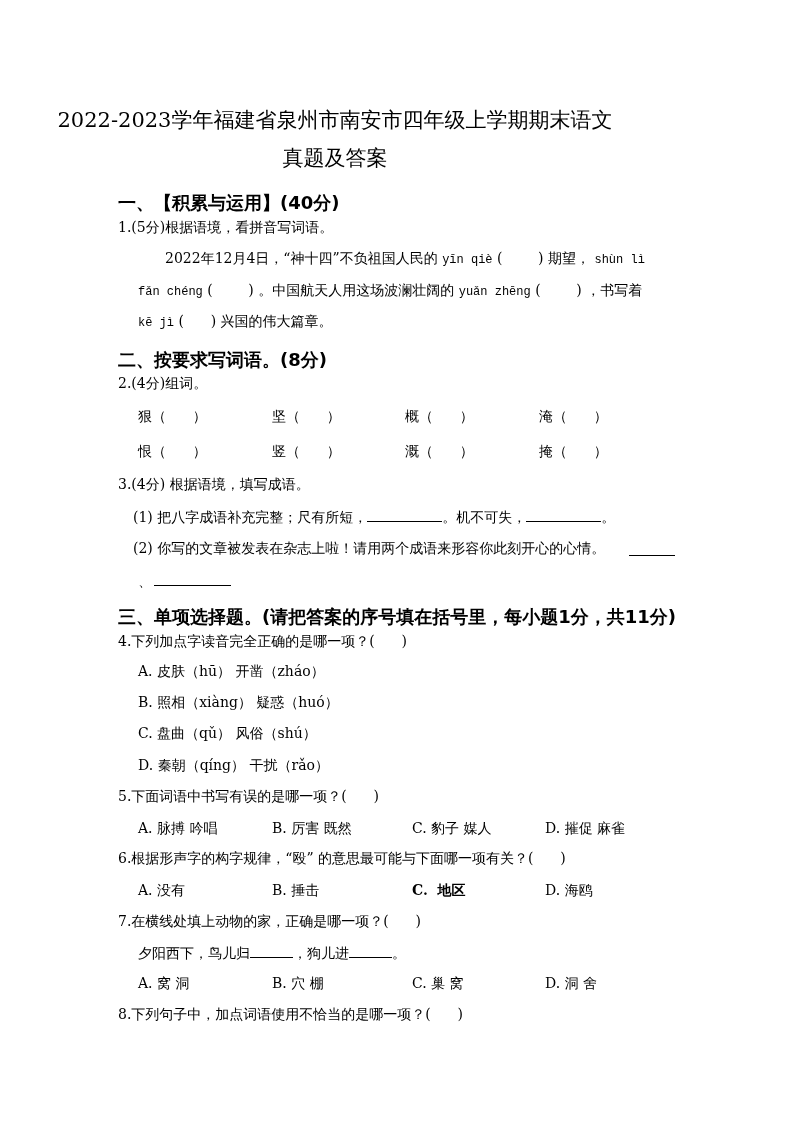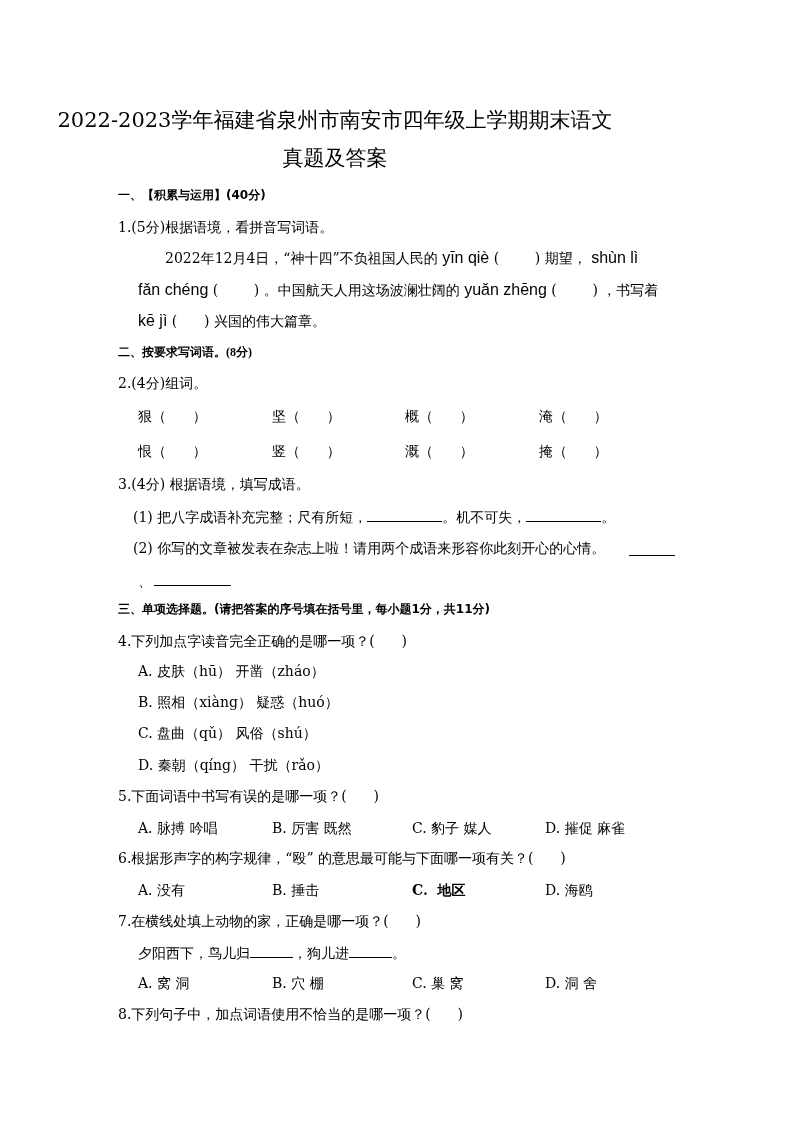--- a/index.html
+++ b/index.html
@@ -26,25 +26,26 @@
     left: 0;
     width: 670px;
     text-align: center;
     font-size: 21px;
     line-height: 26px;
     white-space: nowrap;
   }
   .section {
     font-weight: bold;
     font-family: "DejaVu Sans", "Liberation Sans", sans-serif;
-    font-size: 12px;
+    font-size: 18px;
+    margin-top: 8px;
   }
   .py {
-    font-family: Liberation Sans, sans-serif;
-    font-size: 16px;
+    font-family: Liberation Mono, monospace;
+    font-size: 12px;
   }
   .paren {
     display: inline-block;
   }
   .blank {
     display: inline-block;
     border-bottom: 1px solid #000;
     height: 14px;
     vertical-align: baseline;
   }
@@ -80,21 +81,21 @@
   <span class="paren" style="white-space:pre;">(        )</span>
   <span>，书写着</span>
 </div>
 
 <div class="line" style="left:138px; top:312px;">
   <span class="py">kē jì</span>
   <span class="paren" style="white-space:pre;">(      )</span>
   <span>兴国的伟大篇章。</span>
 </div>
 
-<div class="line section" style="left:118px; top:343px;font-family:Liberation Serif, serif;">二、按要求写词语。(8分)</div>
+<div class="line section" style="left:118px; top:343px;">二、按要求写词语。(8分)</div>
 <div class="line" style="left:118px; top:374px;">2.(4分)组词。</div>
 
 <div class="cell" style="left:138px; top:407px; white-space:pre;">狠（      ）</div>
 <div class="cell" style="left:272px; top:407px; white-space:pre;">坚（      ）</div>
 <div class="cell" style="left:405px; top:407px; white-space:pre;">概（      ）</div>
 <div class="cell" style="left:539px; top:407px; white-space:pre;">淹（      ）</div>
 
 <div class="cell" style="left:138px; top:442px; white-space:pre;">恨（      ）</div>
 <div class="cell" style="left:272px; top:442px; white-space:pre;">竖（      ）</div>
 <div class="cell" style="left:405px; top:442px; white-space:pre;">溉（      ）</div>

